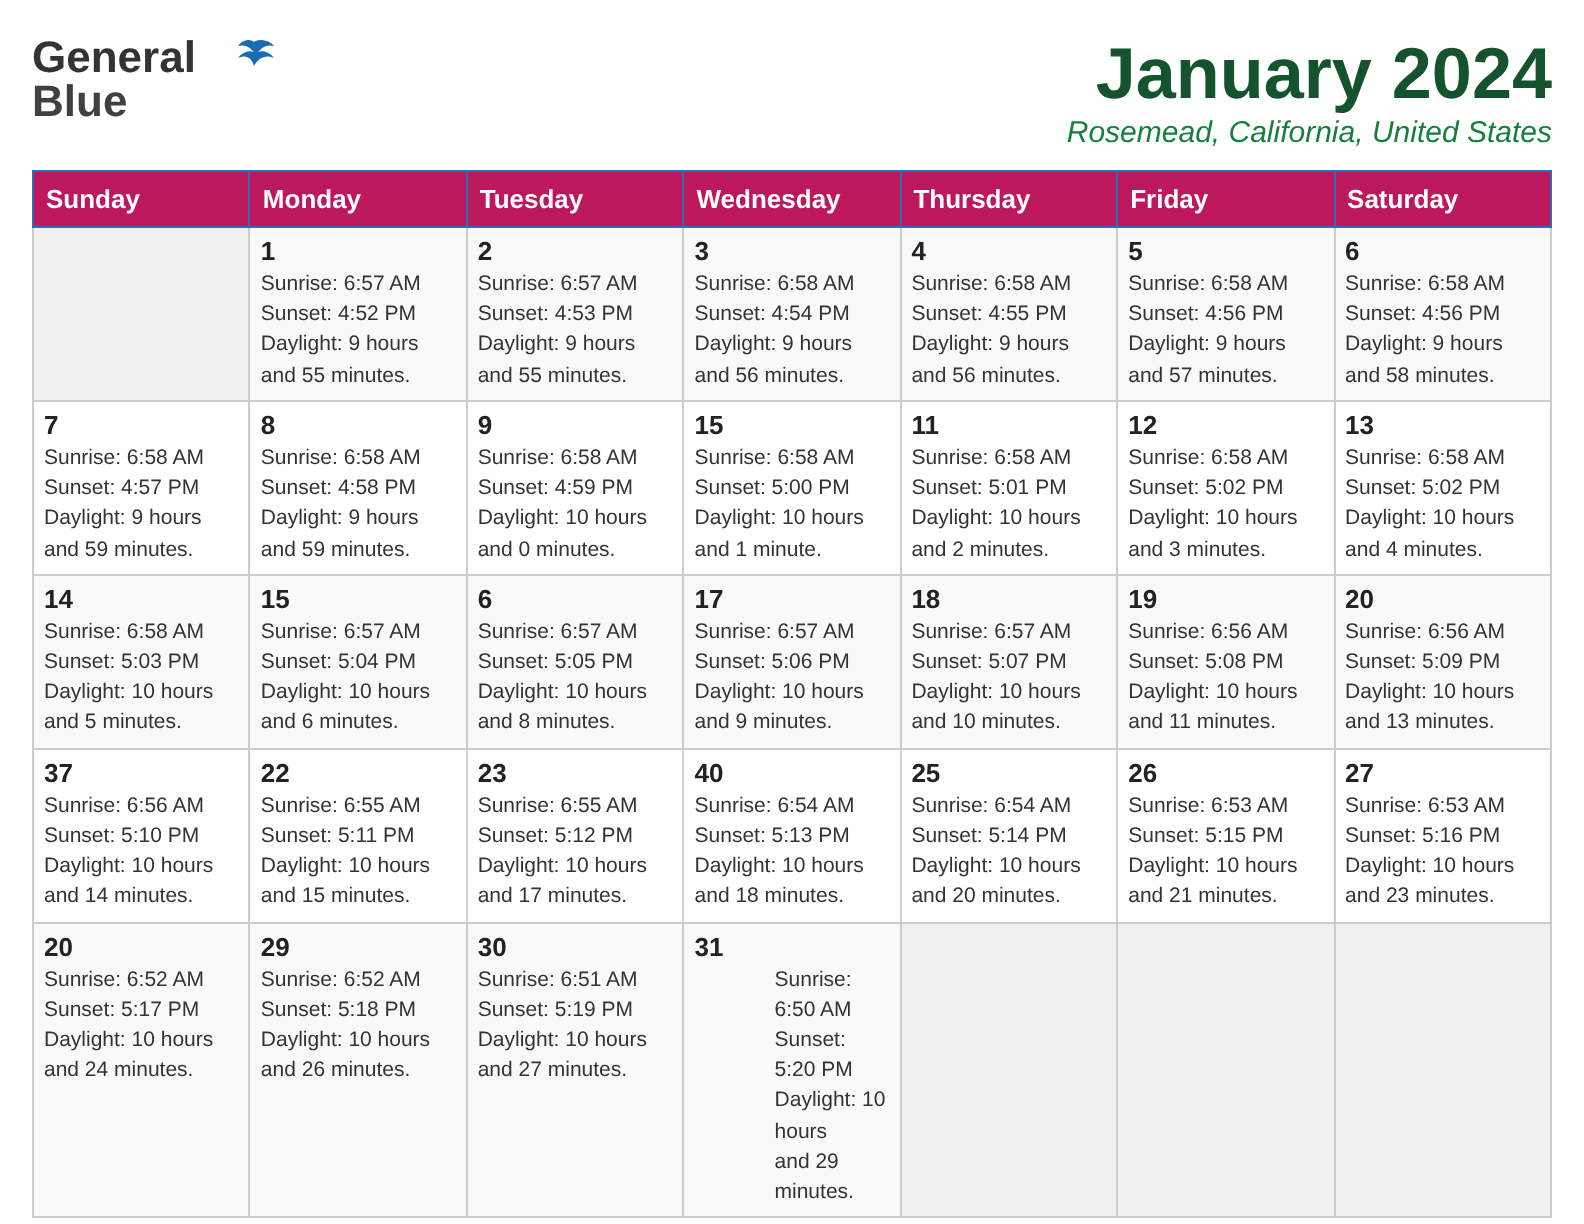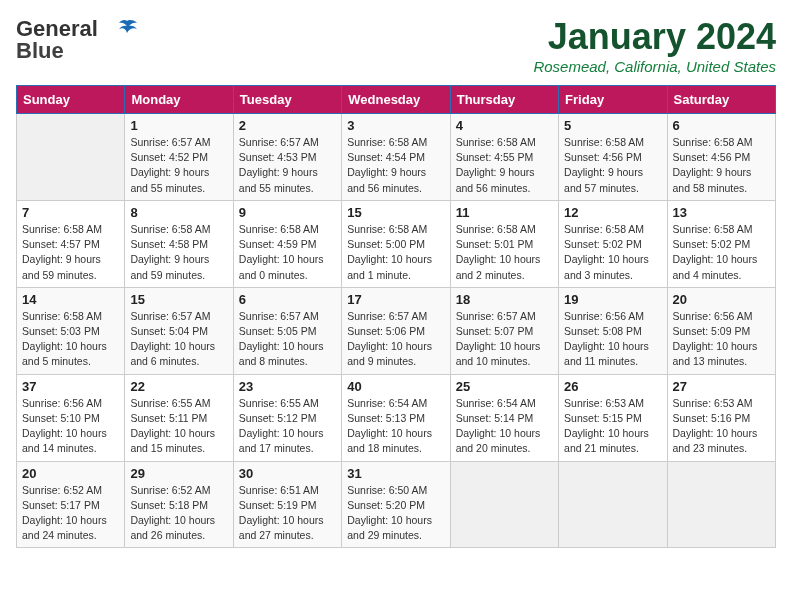--- a/index.html
+++ b/index.html
@@ -329,21 +329,21 @@
         </td>
         <td>
           <span class="day-num">30</span>
           <div class="day-info" style="white-space: pre-line;">Sunrise: 6:51 AM
 Sunset: 5:19 PM
 Daylight: 10 hours
 and 27 minutes.</div>
         </td>
         <td>
           <span class="day-num">31</span>
-          <div class="day-info" style="white-space: pre-line;">Sunrise: 6:50 AM
+          <div class="day-info" style="white-space: pre-line; margin-left: 40px;">Sunrise: 6:50 AM
 Sunset: 5:20 PM
 Daylight: 10 hours
 and 29 minutes.</div>
         </td>
         <td class="empty-cell"></td>
         <td class="empty-cell"></td>
         <td class="empty-cell"></td>
       </tr>
     </tbody>
 </table>

